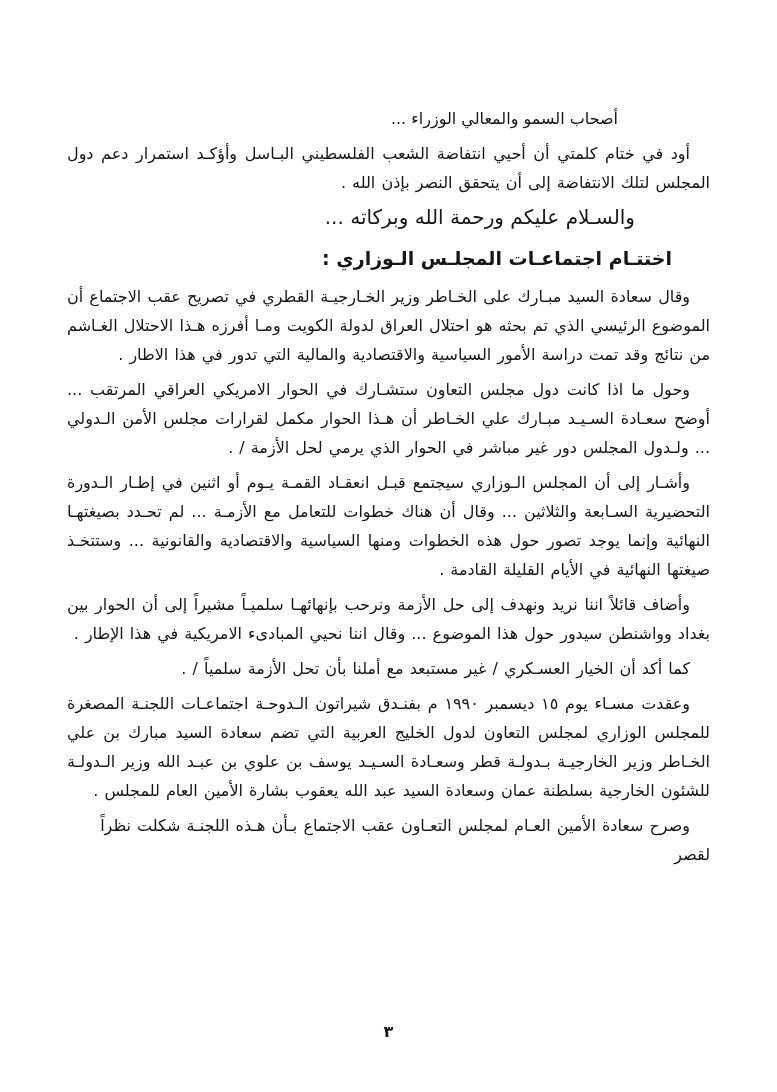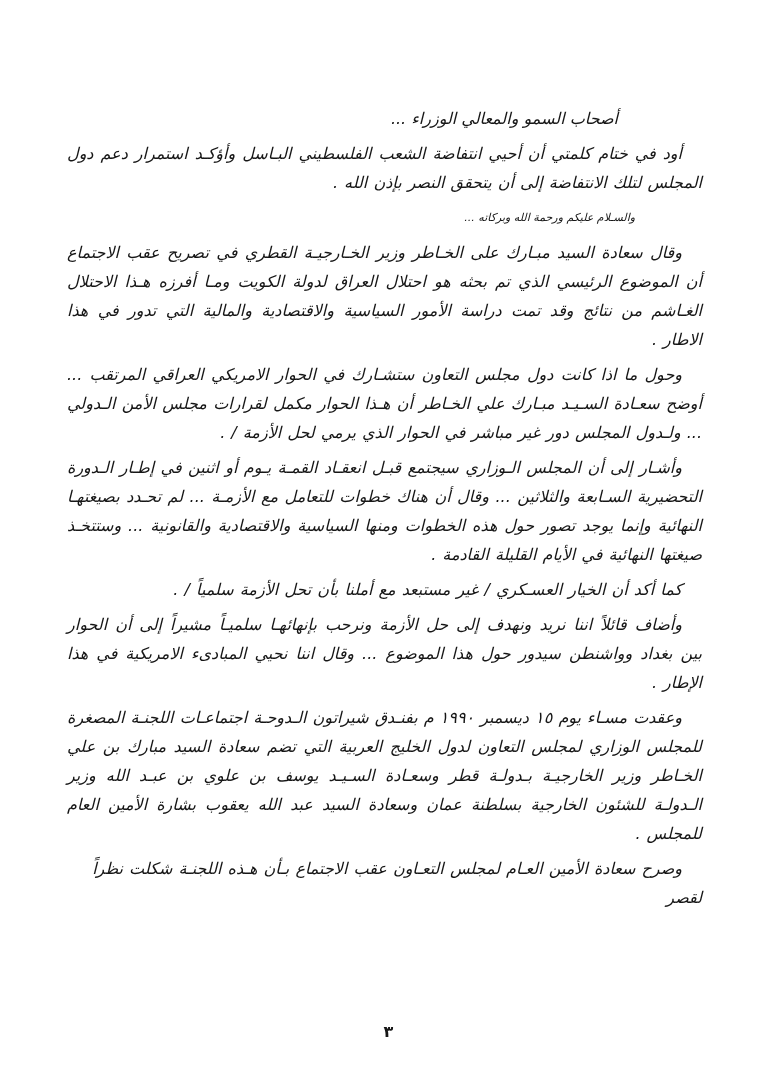--- a/index.html
+++ b/index.html
@@ -16,40 +16,39 @@
     color: #161616;
     direction: rtl;
     overflow: hidden;
     box-sizing: border-box;
   }
   .content {
     position: absolute;
     top: 104px;
     right: 67px;
     width: 643px;
-    font-style: italic;
   }
   .para {
     font-size: 16px;
     line-height: 29px;
     text-align: justify;
     text-align-last: right;
     text-indent: 20px;
-    margin: 0 8px 6px 0;
+    margin: 0 0 6px 0;
     word-spacing: 1px;
   }
   .salutation-line {
     font-size: 16px;
     line-height: 29px;
     text-align: right;
     text-indent: 92px;
     margin: 0 0 6px 0;
   }
   .farewell-line {
-    font-size: 11px;
+    font-size: 20px;
     line-height: 29px;
     text-align: right;
     text-indent: 75px;
     margin: 0 0 6px 0;
   }
   .heading {
     font-size: 19px;
     font-weight: bold;
     line-height: 28px;
     text-align: right;
@@ -76,31 +75,32 @@
 
 <div class="page">
   <div class="content">
 
     <p class="salutation-line">أصحاب السمو والمعالي الوزراء ...</p>
 
     <p class="para">أود في ختام كلمتي أن أحيي انتفاضة الشعب الفلسطيني البـاسل وأؤكـد استمرار دعم دول المجلس لتلك الانتفاضة إلى أن يتحقق النصر بإذن الله .</p>
 
     <p class="farewell-line">والسـلام عليكم ورحمة الله وبركاته ...</p>
 
+    <h2 class="heading">اختتـام اجتماعـات المجلـس الـوزاري :</h2>
 
 
     <p class="para">وقال سعادة السيد مبـارك على الخـاطر وزير الخـارجيـة القطري في تصريح عقب الاجتماع أن الموضوع الرئيسي الذي تم بحثه هو احتلال العراق لدولة الكويت ومـا أفرزه هـذا الاحتلال الغـاشم من نتائج وقد تمت دراسة الأمور السياسية والاقتصادية والمالية التي تدور في هذا الاطار .</p>
 
     <p class="para">وحول ما اذا كانت دول مجلس التعاون ستشـارك في الحوار الامريكي العراقي المرتقب ... أوضح سعـادة السـيـد مبـارك علي الخـاطر أن هـذا الحوار مكمل لقرارات مجلس الأمن الـدولي ... ولـدول المجلس دور غير مباشر في الحوار الذي يرمي لحل الأزمة / .</p>
 
     <p class="para">وأشـار إلى أن المجلس الـوزاري سيجتمع قبـل انعقـاد القمـة يـوم أو اثنين في إطـار الـدورة التحضيرية السـابعة والثلاثين ... وقال أن هناك خطوات للتعامل مع الأزمـة ... لم تحـدد بصيغتهـا النهائية وإنما يوجد تصور حول هذه الخطوات ومنها السياسية والاقتصادية والقانونية ... وستتخـذ صيغتها النهائية في الأيام القليلة القادمة .</p>
 
+    <p class="para">وأضاف قائلاً اننا نريد ونهدف إلى حل الأزمة ونرحب بإنهائهـا سلميـاً مشيراً إلى أن الحوار بين بغداد وواشنطن سيدور حول هذا الموضوع ... وقال اننا نحيي المبادىء الامريكية في هذا الإطار .</p>
+
     <p class="para single-line">كما أكد أن الخيار العسـكري / غير مستبعد مع أملنا بأن تحل الأزمة سلمياً / .</p>
-
-    <p class="para">وأضاف قائلاً اننا نريد ونهدف إلى حل الأزمة ونرحب بإنهائهـا سلميـاً مشيراً إلى أن الحوار بين بغداد وواشنطن سيدور حول هذا الموضوع ... وقال اننا نحيي المبادىء الامريكية في هذا الإطار .</p>
 
 
     <p class="para">وعقدت مسـاء يوم ١٥ ديسمبر ١٩٩٠ م بفنـدق شيراتون الـدوحـة اجتماعـات اللجنـة المصغرة للمجلس الوزاري لمجلس التعاون لدول الخليج العربية التي تضم سعادة السيد مبارك بن علي الخـاطر وزير الخارجيـة بـدولـة قطر وسعـادة السـيـد يوسف بن علوي بن عبـد الله وزير الـدولـة للشئون الخارجية بسلطنة عمان وسعادة السيد عبد الله يعقوب بشارة الأمين العام للمجلس .</p>
 
     <p class="para single-line">وصرح سعادة الأمين العـام لمجلس التعـاون عقب الاجتماع بـأن هـذه اللجنـة شكلت نظراً لقصر</p>
 
   </div>
 
   <div class="page-number">٣</div>
 </div>

